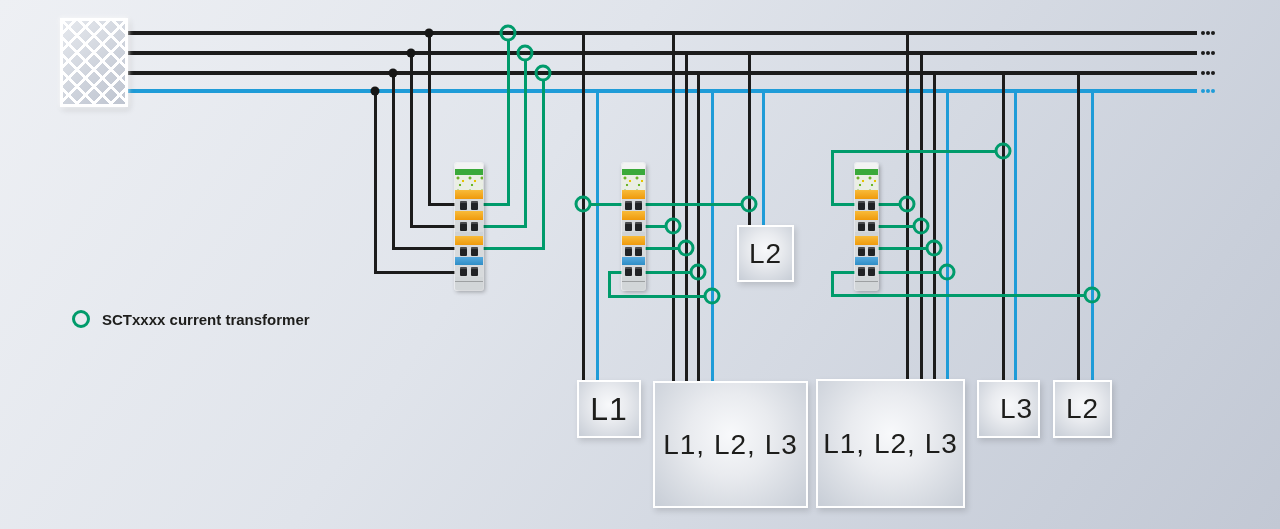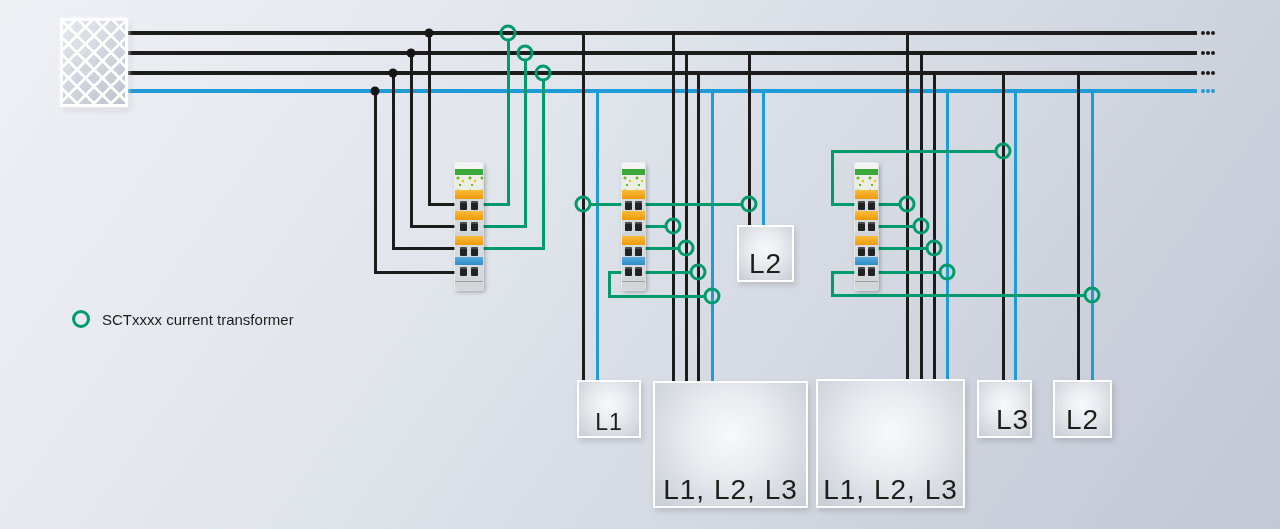--- a/index.html
+++ b/index.html
@@ -19,21 +19,21 @@
       repeating-linear-gradient(-45deg,rgba(255,255,255,0) 0 9px,#fff 9px 12px),
       linear-gradient(135deg,#e5e8ed 0%,#cdd2db 60%,#bfc5d0 100%);
     box-shadow:0 0 5px rgba(255,255,255,.9),2px 3px 6px rgba(0,0,0,.12);
   }
 
   
   .load-box{
     position:absolute;border:2px solid #fff;box-sizing:border-box;
     background:radial-gradient(circle at 50% 42%,#f8f9fb 0%,#e9ebef 40%,#c7cdd6 100%);
     box-shadow:2px 3px 6px rgba(0,0,0,.14);
-    display:flex;align-items:flex-end;justify-content:center;
+    display:flex;align-items:center;justify-content:center;
   }
   .load-box span{color:#1d1d1b;letter-spacing:1px;}
 
   
   .module{
     position:absolute;display:flex;flex-direction:column;
     background:#dcdfe1;border-radius:2px;
     box-shadow:0 0 0 1px rgba(255,255,255,.55),1.5px 2px 4px rgba(0,0,0,.3);
   }
   .module .cap{height:6px;background:#f3f4f3;border-radius:2px 2px 0 0;}
@@ -54,21 +54,21 @@
   .module .foot{flex:1;background:#d2d6d8;border-radius:0 0 2px 2px;
     background-image:linear-gradient(rgba(0,0,0,.25) 1px,rgba(0,0,0,0) 1px);
     background-size:100% 5px;background-position:0 4px;background-repeat:no-repeat;}
 
   
   .legend{position:absolute;left:72px;top:310px;}
   .legend .row{display:flex;align-items:center;margin-bottom:9px;height:18px;}
   .legend .sym{width:20px;display:flex;align-items:center;justify-content:flex-start;}
   .legend .ring{width:12px;height:12px;border-radius:50%;border:3px solid #009b6b;background:transparent;}
   .legend .dot{width:9px;height:9px;border-radius:50%;background:#161616;margin-left:4px;}
-  .legend .lbl{margin-left:10px;font-size:15px;font-weight:normal;color:#1d1d1b;}
+  .legend .lbl{margin-left:10px;font-size:15px;font-weight:bold;color:#1d1d1b;}
 </style>
 </head>
 <body>
 
 <div id="stage">
   <svg id="wires" width="1280" height="529">
       <line x1="128" y1="33" x2="1197" y2="33" stroke="#1c1c1c" stroke-width="3.5" shape-rendering="crispEdges"></line>
       <circle cx="1203" cy="33" r="2" fill="#1c1c1c"></circle>
       <circle cx="1208" cy="33" r="2" fill="#1c1c1c"></circle>
       <circle cx="1213" cy="33" r="2" fill="#1c1c1c"></circle>
@@ -222,29 +222,29 @@
           <i></i>
         </div>
     <div class="foot"></div>
       </div>
     </div>
   <div id="loadboxes">
       <div class="load-box" style="left: 737px; top: 225px; width: 57px; height: 57px;">
         <span style="font-size: 28px;">L2</span>
       </div>
       <div class="load-box" style="left: 577px; top: 380px; width: 64px; height: 58px;">
-        <span style="font-size: 23px;">L1</span>
+        <span style="font-size: 32px;">L1</span>
       </div>
       <div class="load-box" style="left: 653px; top: 381px; width: 155px; height: 127px;">
         <span style="font-size: 28px;">L1, L2, L3</span>
       </div>
       <div class="load-box" style="left: 816px; top: 379px; width: 149px; height: 129px;">
         <span style="font-size: 28px;">L1, L2, L3</span>
       </div>
-      <div class="load-box" style="left: 977px; top: 380px; width: 55px; height: 58px; padding-left: 16px;">
+      <div class="load-box" style="left: 977px; top: 380px; width: 63px; height: 58px; padding-left: 16px;">
         <span style="font-size: 28px;">L3</span>
       </div>
       <div class="load-box" style="left: 1053px; top: 380px; width: 59px; height: 58px;">
         <span style="font-size: 28px;">L2</span>
       </div>
     </div>
 
   <div class="legend">
     <div class="row">
       <span class="sym">

